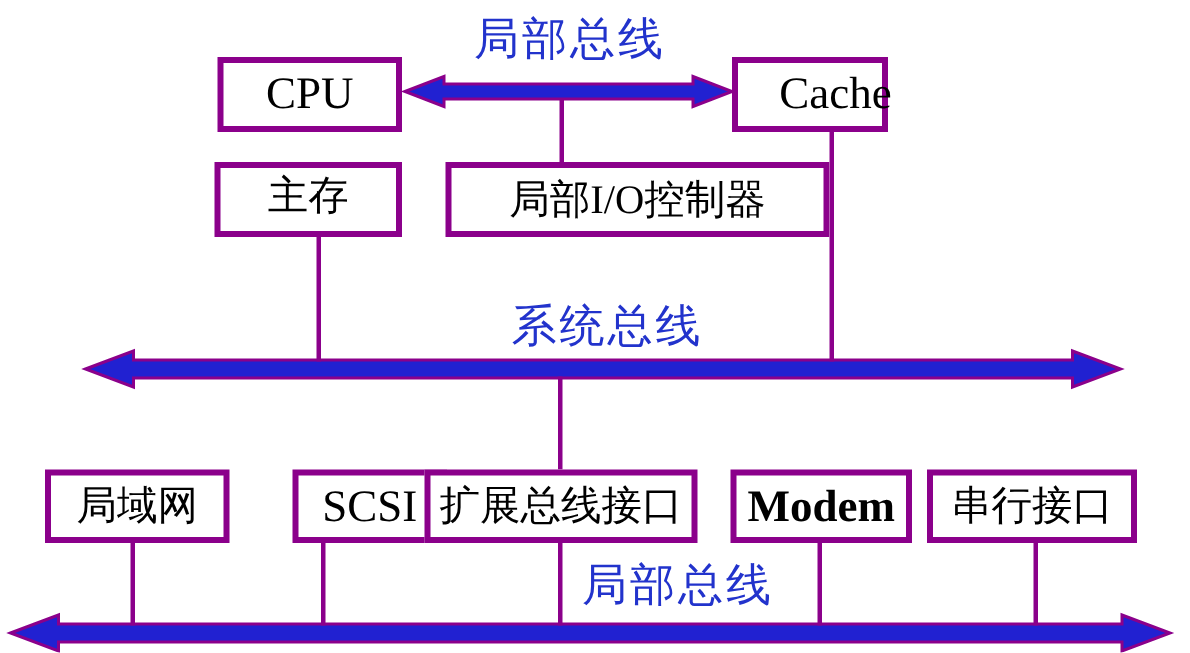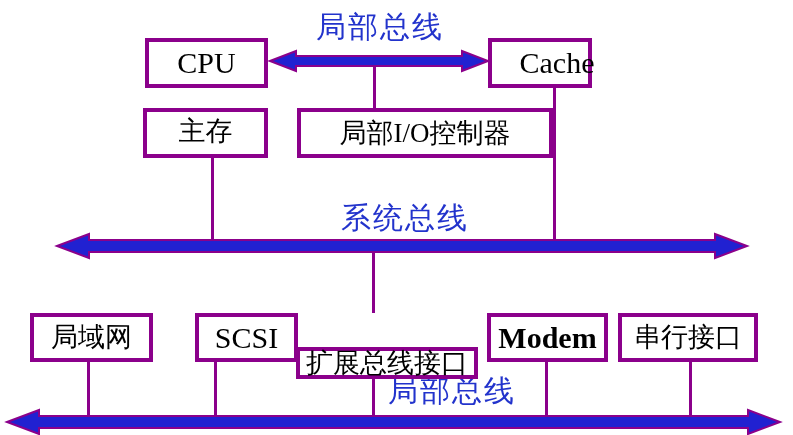--- a/index.html
+++ b/index.html
@@ -88,17 +88,17 @@
   <div class="bus-label" style="left:280px; top:10px;">局部总线</div>
   <div class="bus-label" style="left:305px; top:201px;">系统总线</div>
   <div class="bus-label" style="left:352px; top:374px;">局部总线</div>
 
   <div class="node latin" style="left:145px; top:38px;  width:123px; height:50px;">CPU</div>
   <div class="node latin" style="left:488px; top:38px;  width:104px; height:50px;padding-left:34px;">Cache</div>
   <div class="node" style="left:143px; top:108px; width:125px; height:50px;font-family:Liberation Mono, monospace;">主存</div>
   <div class="node" style="left:297px; top:108px; width:256px; height:50px;">局部I/O控制器</div>
   <div class="node" style="left:30px;  top:313px; width:123px; height:49px;">局域网</div>
   <div class="node latin" style="left:155px; top:313px; width:103px; height:49px;margin-left:40px;">SCSI</div>
-  <div class="node" style="left:296px; top:313px; width:182px; height:32px;margin-top:34px;">扩展总线接口</div>
+  <div class="node" style="left:283px; top:313px; width:182px; height:49px;">扩展总线接口</div>
   <div class="node latin" style="left:487px; top:313px; width:121px; height:49px;font-weight:bold;">Modem</div>
   <div class="node" style="left:618px; top:313px; width:140px; height:49px;">串行接口</div>
 
 </div>
 
 </body></html>

